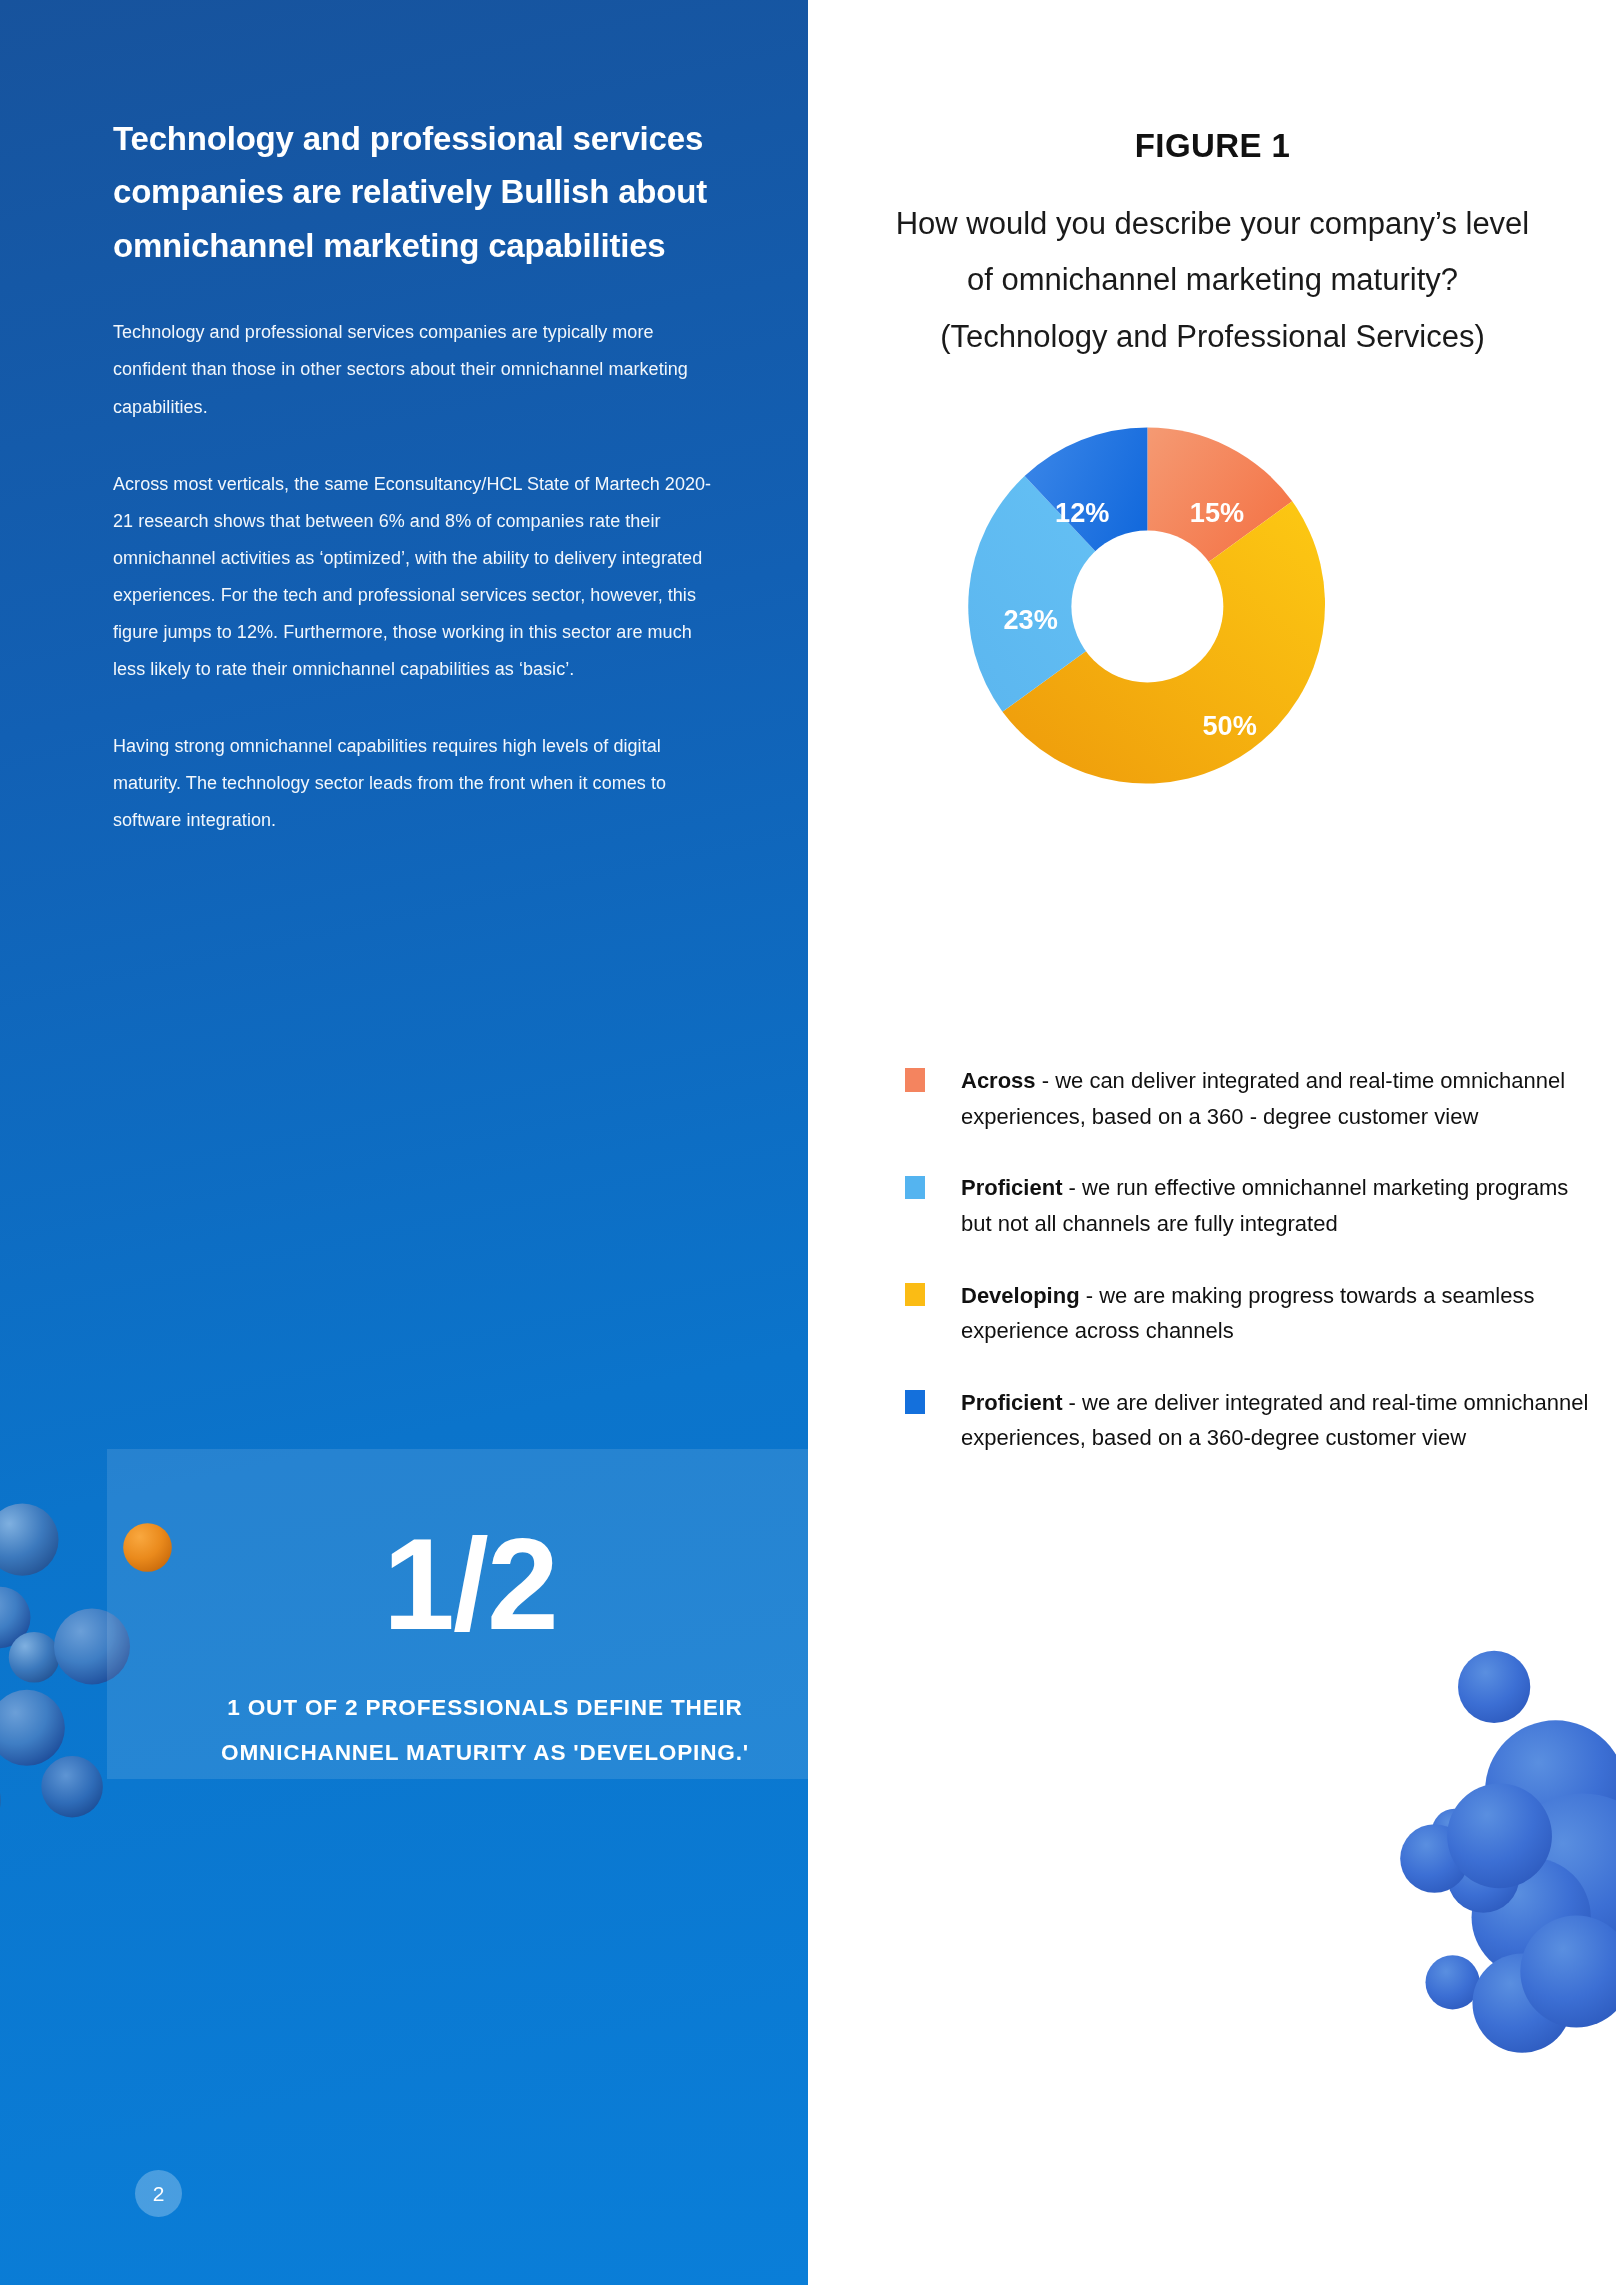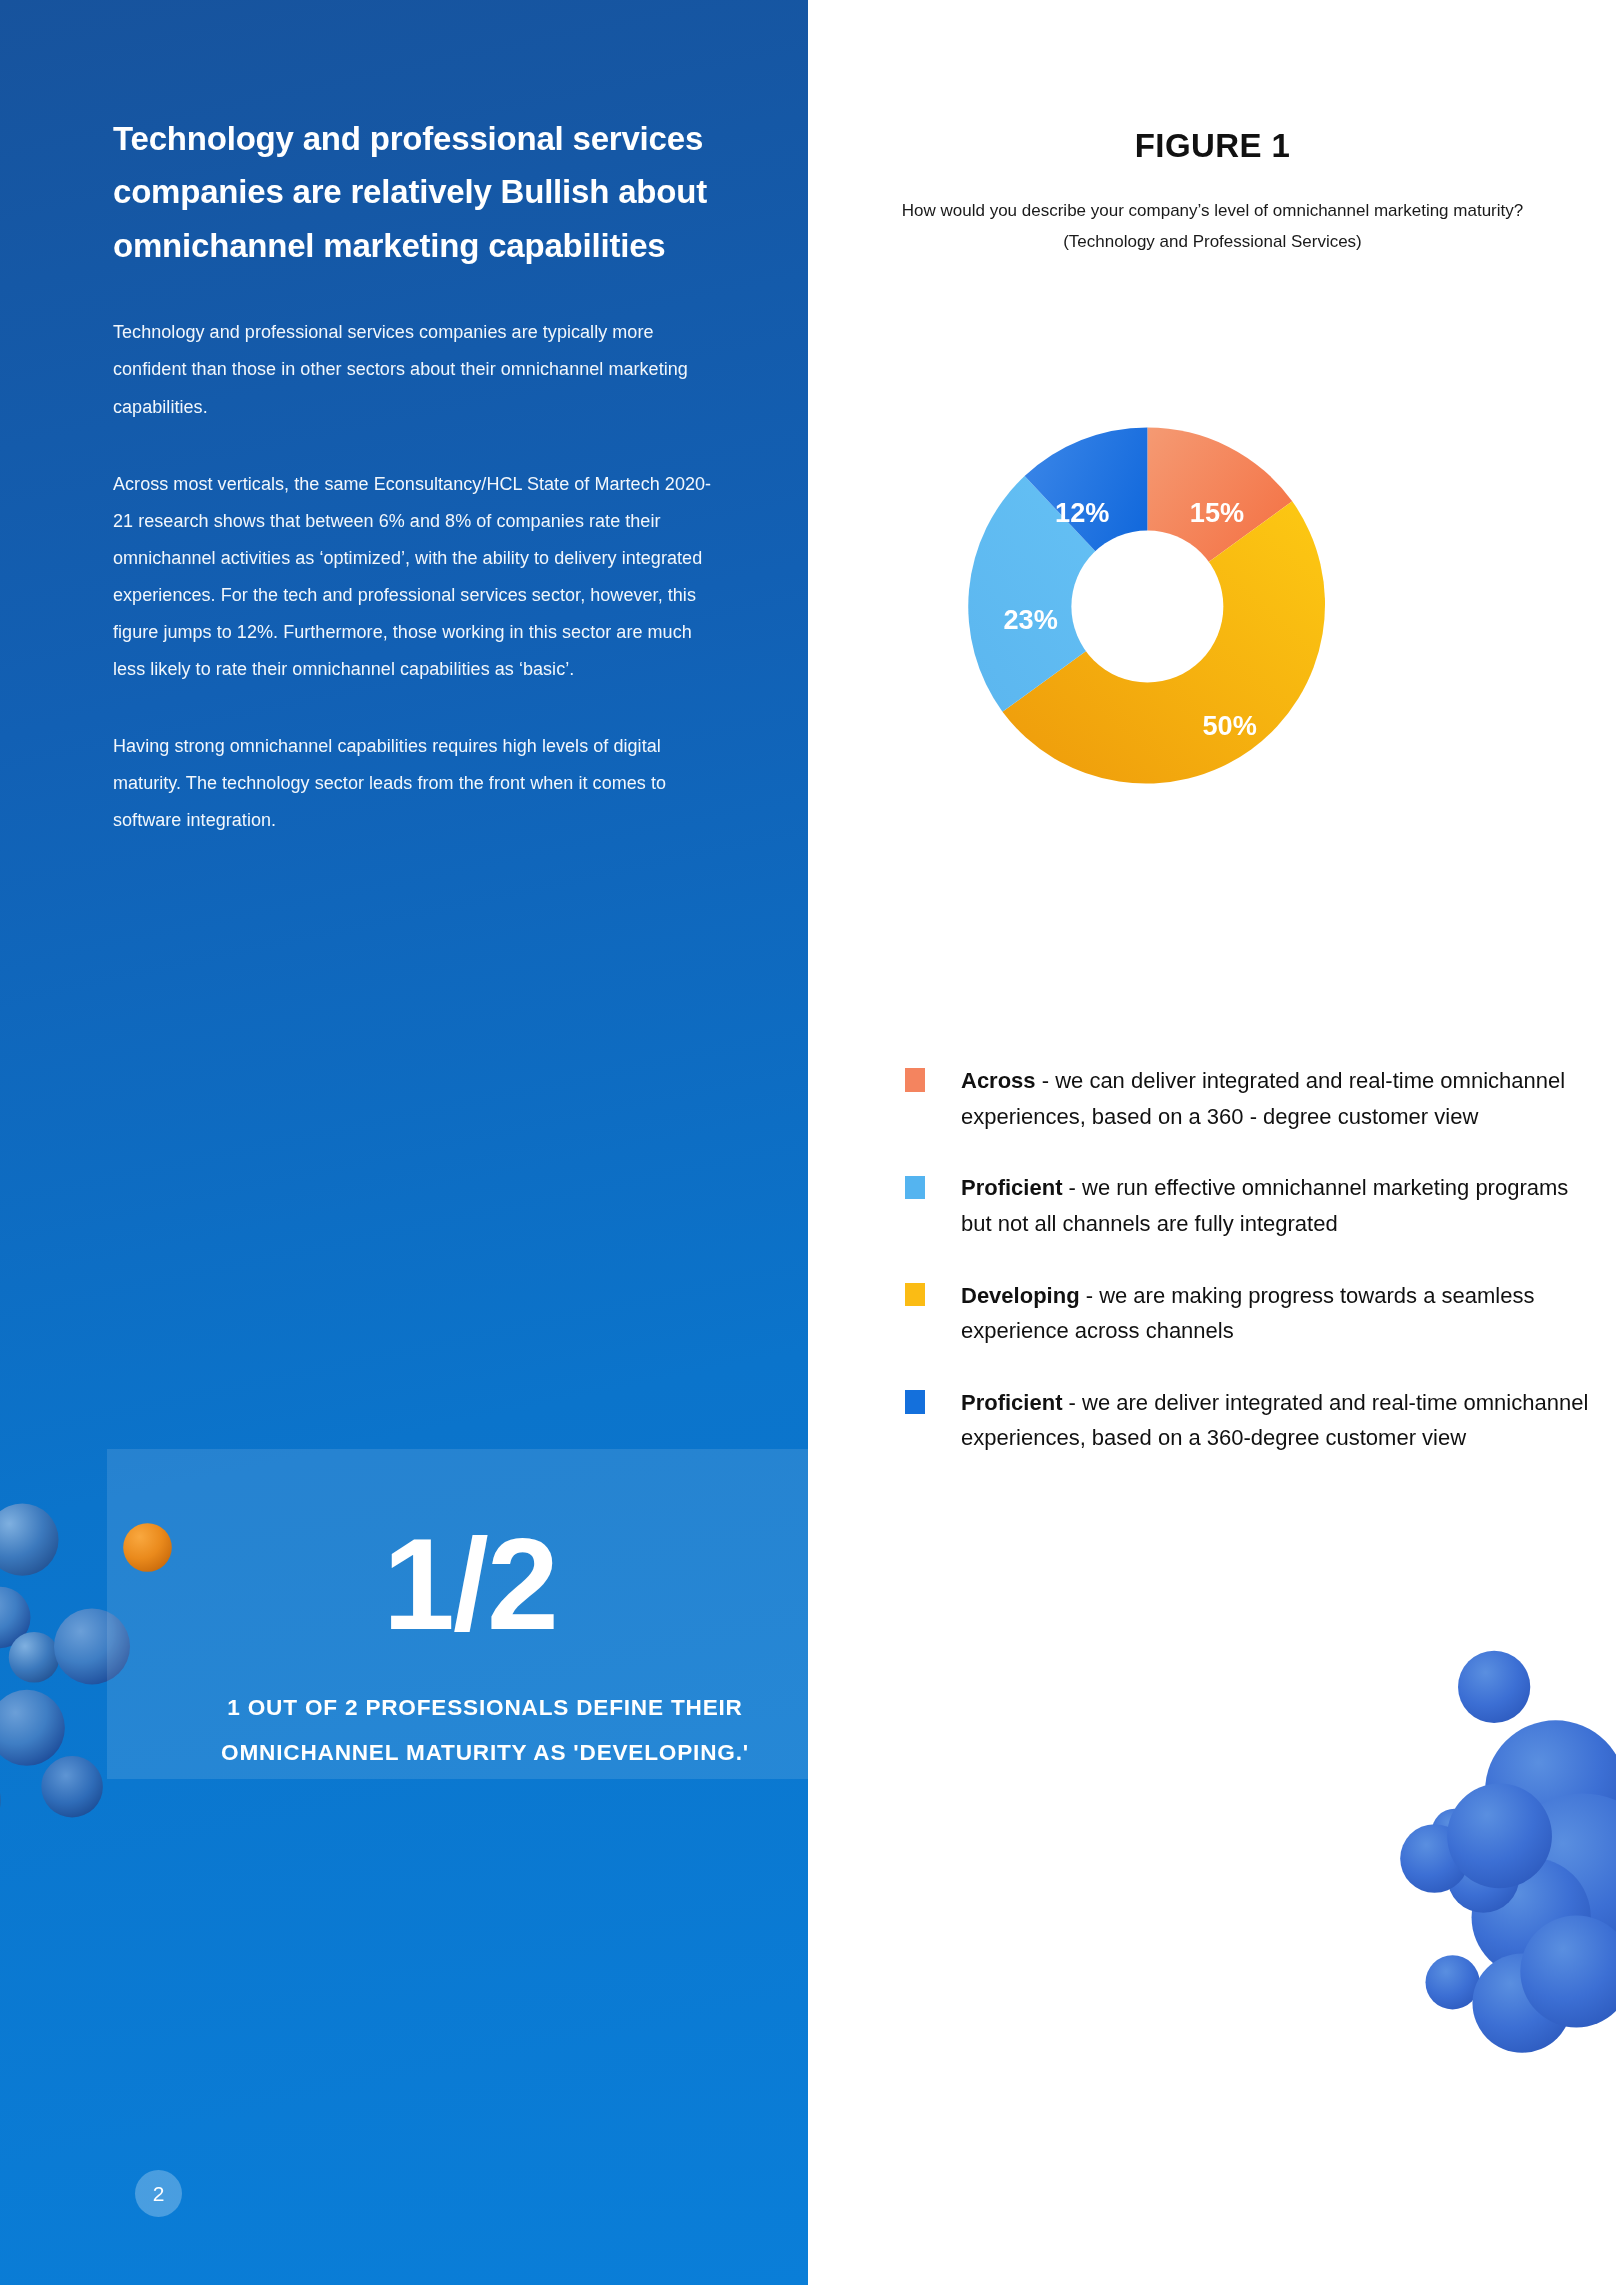--- a/index.html
+++ b/index.html
@@ -59,21 +59,21 @@
   #right-panel {
     position:absolute; left:808px; top:0; width:809px; height:2286px;
     background:#ffffff; overflow:hidden;
   }
   #fig-title {
     margin-top:127px; text-align:center;
     font-size:33px; font-weight:bold; color:#111111; letter-spacing:0.4px;
   }
   #fig-sub {
     margin:31px auto 0; width:651px; text-align:center;
-    font-size:17px; color:#1a1a1a; line-height:1.82;
+    font-size:31px; color:#1a1a1a; line-height:1.82;
   }
 
   #chart-wrap { position:absolute; left:0; top:412px; width:809px; height:389px; }
 
   
   #legend { position:absolute; left:97px; top:1063px; width:688px; }
   .legend-row { display:flex; margin-bottom:36px; }
   .swatch { width:20px; height:23.5px; flex:0 0 20px; margin-top:5.4px; }
   .legend-text {
     margin-left:36px; font-size:22px; line-height:1.62; color:#111;

